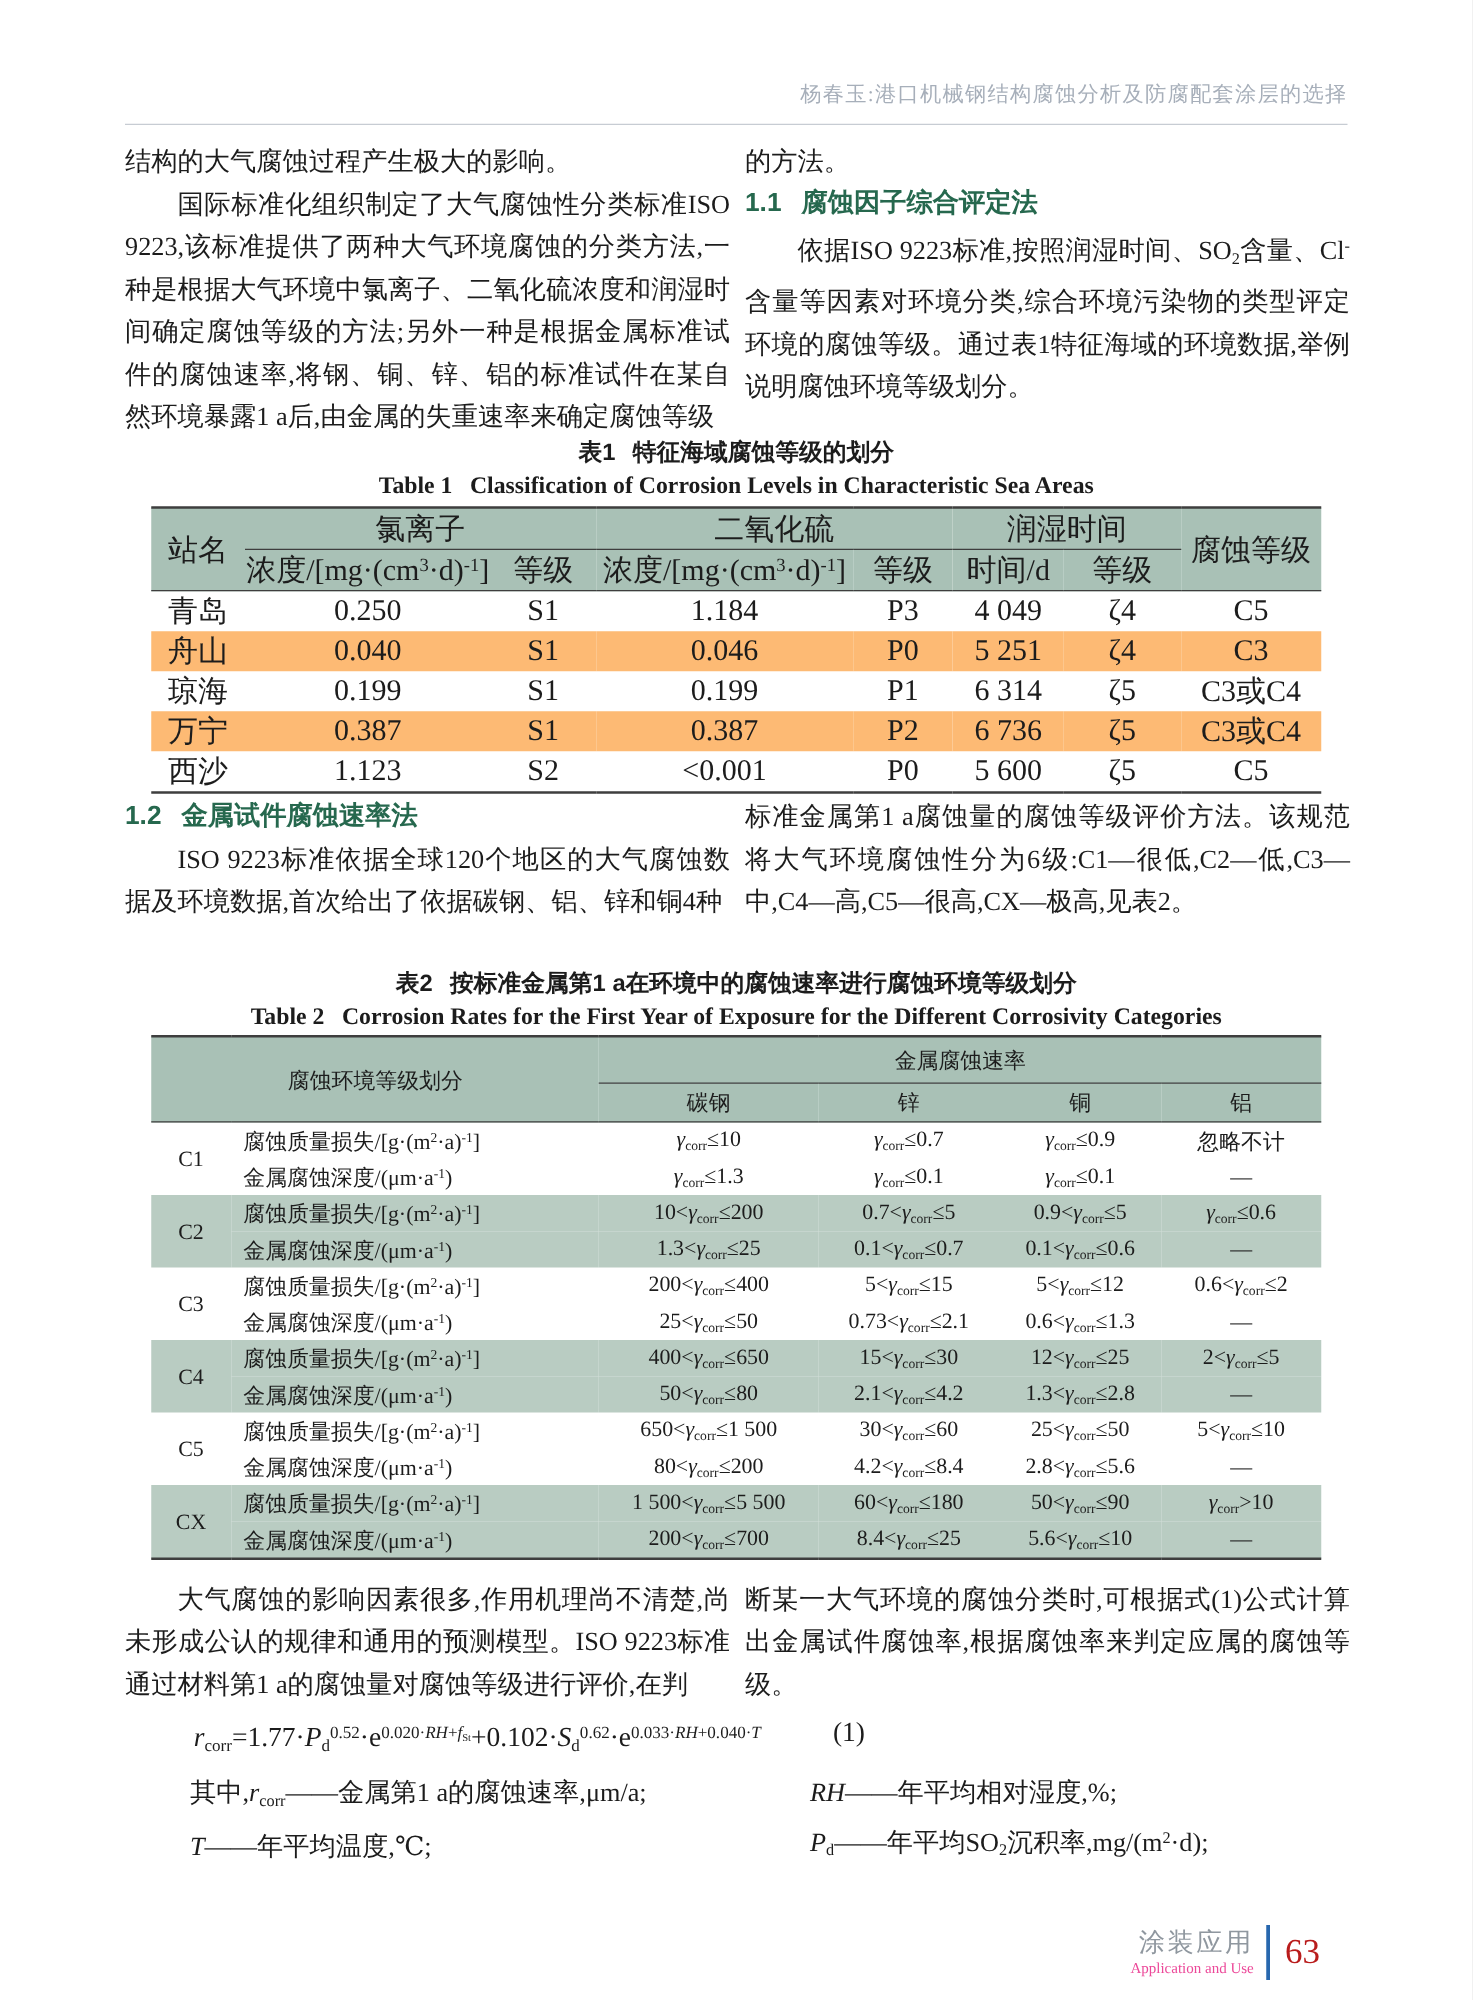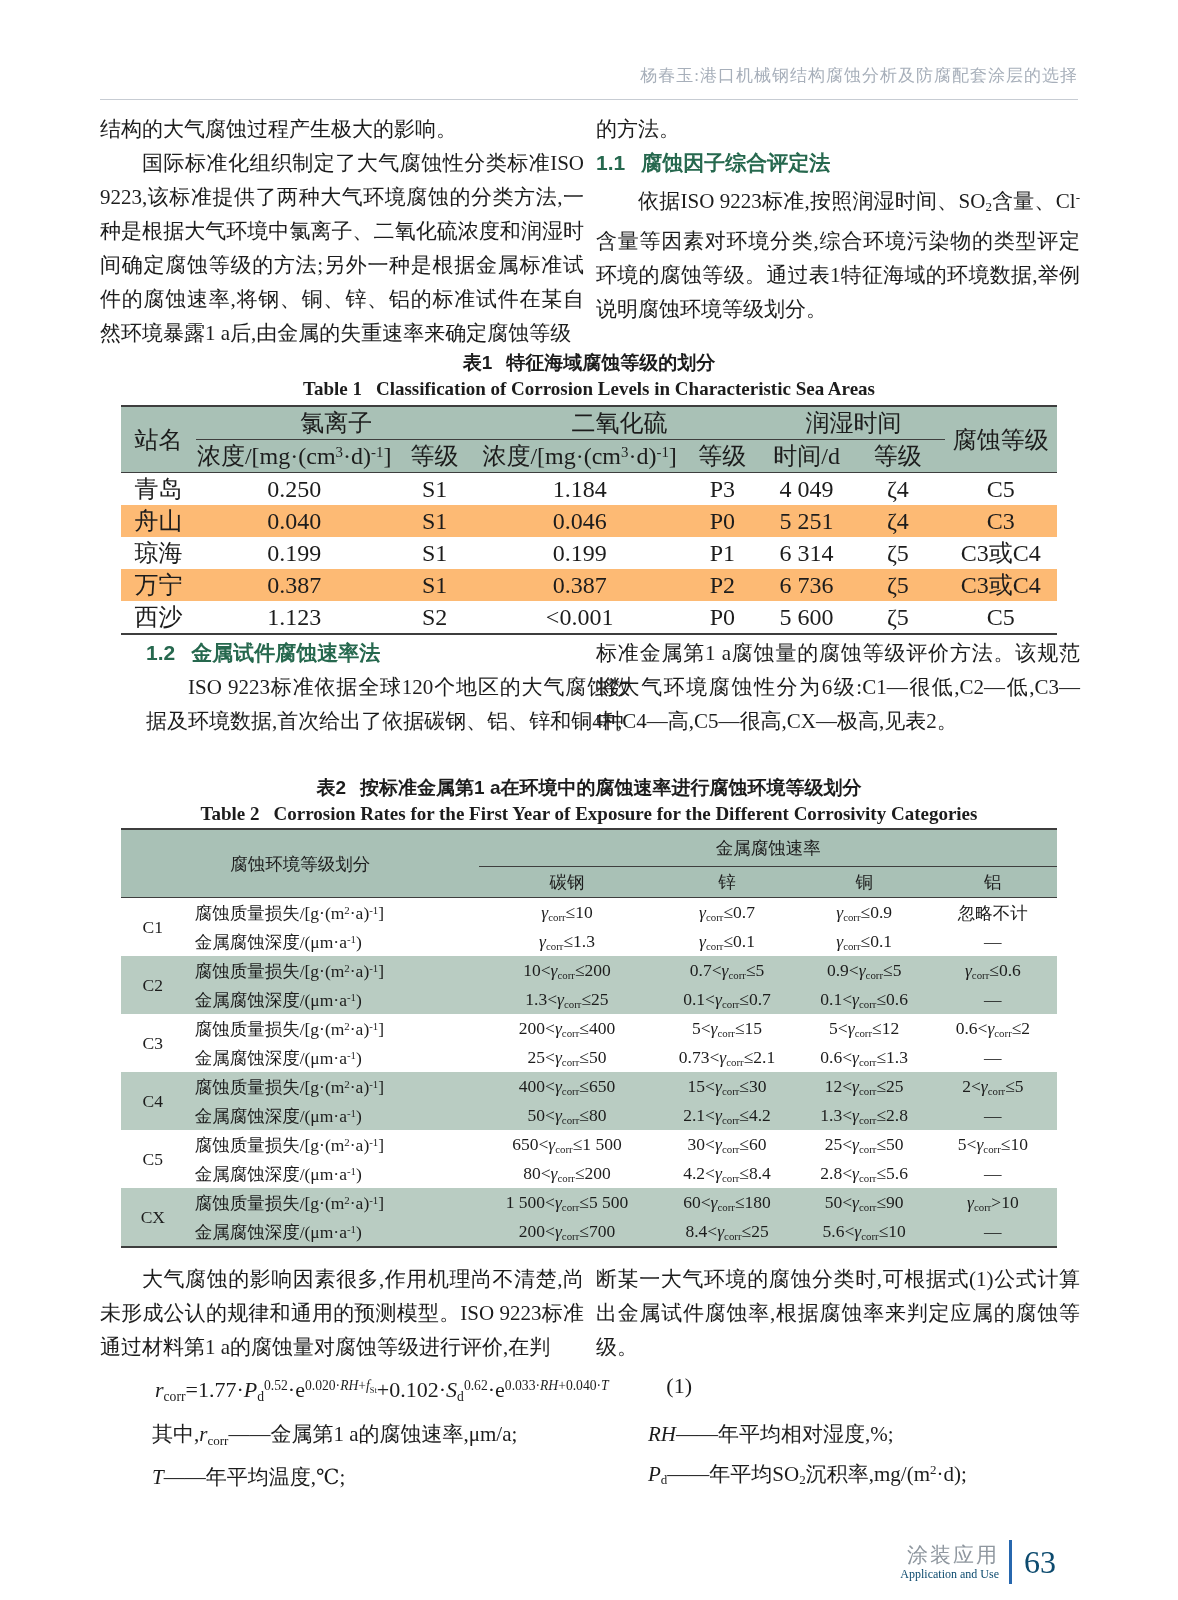--- a/index.html
+++ b/index.html
@@ -49,23 +49,23 @@
   .formula{padding-left:55px;}
   .formula i, .defs i{font-family:"Liberation Serif","DejaVu Serif",serif;}
   .eq-num{position:absolute;right:0;top:0;}
   
   .defs{position:absolute;width:484px;font-size:21px;line-height:36px;}
   .defs p{margin:0;padding-left:52px;}
   
   .footer{position:absolute;top:1508px;right:122px;display:flex;align-items:center;margin-top:32px;}
   .footer-txt{text-align:right;margin-right:10px;}
   .footer-zh{font-family:"Liberation Sans","DejaVu Sans",sans-serif;font-size:21px;color:#8f979f;letter-spacing:2px;line-height:24px;}
-  .footer-en{font-size:12px;color:#0c4a6e;line-height:14px;}
+  .footer-en{font-size:12px;color:#ec4899;line-height:14px;}
   .footer-bar{width:3px;height:44px;background:#2767ae;margin-right:12px;}
-  .page-num{font-size:32px;color:#0c4a6e;}
+  .page-num{font-size:28px;color:#b91c1c;}
 </style>
 </head>
 <body>
 
 <div class="page">
 
   <div class="running-head">杨春玉:港口机械钢结构腐蚀分析及防腐配套涂层的选择</div>
   <div class="head-rule"></div>
 
   <div class="col" style="top:112px;left:100px;">
@@ -162,21 +162,21 @@
           <td>S2</td>
           <td>&lt;0.001</td>
           <td>P0</td>
           <td>5 600</td>
           <td>ζ5</td>
           <td>C5</td>
       </tr>
     </tbody>
   </table>
 
-  <div class="col" style="top:636px;left:100px;margin-left:46px;">
+  <div class="col" style="top:636px;left:100px;">
     <div class="sec-heading">
       <span class="num">1.2</span><span>金属试件腐蚀速率法</span>
     </div>
     <p class="indent">ISO 9223标准依据全球120个地区的大气腐蚀数据及环境数据,首次给出了依据碳钢、铝、锌和铜4种</p>
   </div>
   <div class="col" style="top:636px;left:596px;">
     <p>标准金属第1 a腐蚀量的腐蚀等级评价方法。该规范将大气环境腐蚀性分为6级:C1—很低,C2—低,C3—中,C4—高,C5—很高,CX—极高,见表2。</p>
   </div>
 
   <div class="cap cap-zh" style="top:775px;">

